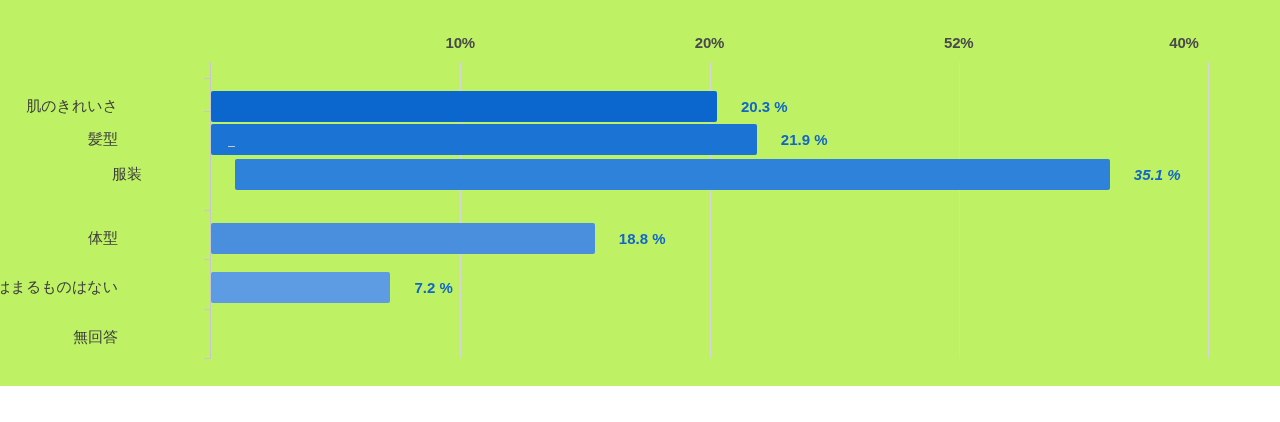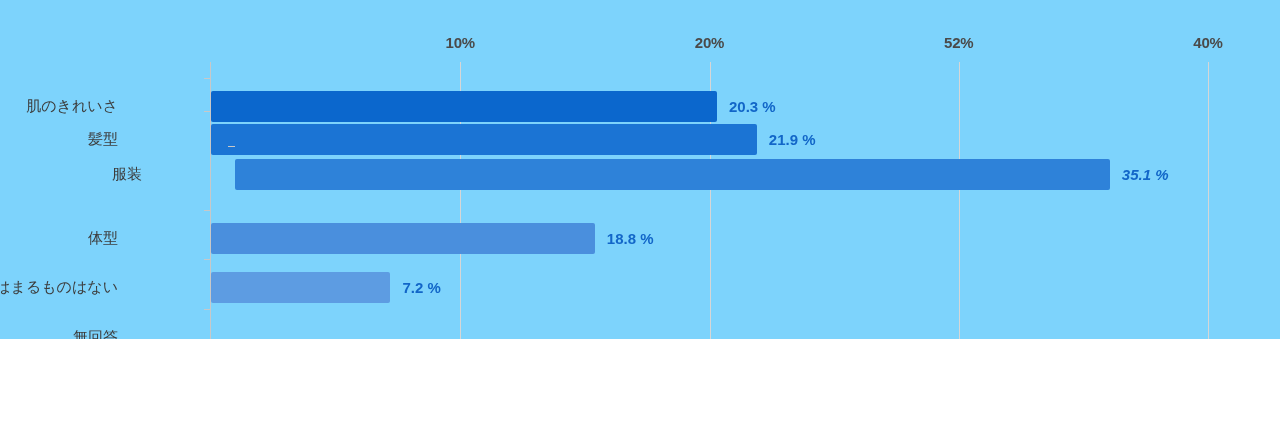--- a/index.html
+++ b/index.html
@@ -11,22 +11,22 @@
   body {
     width: 1280px;
     height: 422px;
     font-family: "Liberation Sans", "DejaVu Sans", sans-serif;
     -webkit-font-smoothing: antialiased;
   }
 
   #chart-root {
     position: relative;
     width: 1280px;
-    height: 339px;
-    background: #7dd3fc;
+    height: 386px;
+    background: #bef264;
     overflow: hidden;
   }
 
   
   .plot {
     position: absolute;
     left: 211px;
     top: 62px;
     width: 997px;
     height: 296px;
@@ -97,42 +97,42 @@
 
   .bar-value {
     position: absolute;
     top: 0;
     height: 31px;
     line-height: 31px;
     font-size: 15px;
     font-weight: bold;
     color: #1266c8;
     white-space: nowrap;
-    padding-left: 12px;
+    padding-left: 24px;
   }
 </style>
 </head>
 <body>
 
 <div id="chart-root">
 
   <div class="axis-line"></div>
 
   <div class="plot">
     <div id="gridlines">
         <div class="gridline" style="left: 249.25px; background: rgb(214, 214, 214);"></div>
         <div class="gridline" style="left: 498.5px; background: rgb(214, 214, 214);"></div>
         <div class="gridline" style="left: 747.75px; background: rgb(214, 214, 214);"></div>
         <div class="gridline" style="left: 997px; background: rgb(214, 214, 214);"></div>
       </div>
     <div id="xticklabels">
         <div class="tick-label" style="left: 249.25px; color: rgb(74, 74, 74);">10%</div>
         <div class="tick-label" style="left: 498.5px; color: rgb(74, 74, 74);">20%</div>
         <div class="tick-label" style="left: 747.75px; color: rgb(74, 74, 74);">52%</div>
-        <div class="tick-label" style="left: 997px; color: rgb(74, 74, 74);">40%</div>
+        <div class="tick-label" style="left: 973px; color: rgb(74, 74, 74);">40%</div>
       </div>
     <div id="rows">
         <div class="row" style="top: 16px;">
           <div class="ytick" style="top: 0px; background: rgb(200, 200, 200);"></div>
           <div class="cat-label" style="top: 13px; color: rgb(60, 60, 60);">肌のきれいさ</div>
           <div class="bar" style="top: 13px; width: 505.978px; height: 31px; background: rgb(11, 103, 205);"></div>
           <div class="bar-value" style="top: 13px; left: 505.978px; color: rgb(18, 102, 200);">20.3 %</div>
         </div>
         <div class="row" style="top: 49.3px;">
           <div class="ytick" style="top: 0px; background: rgb(200, 200, 200);"></div>

